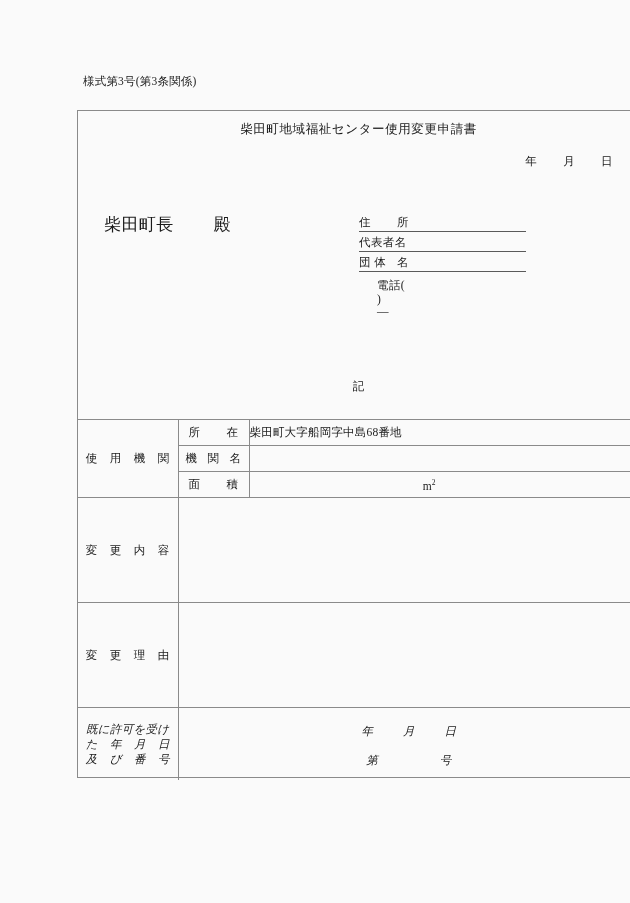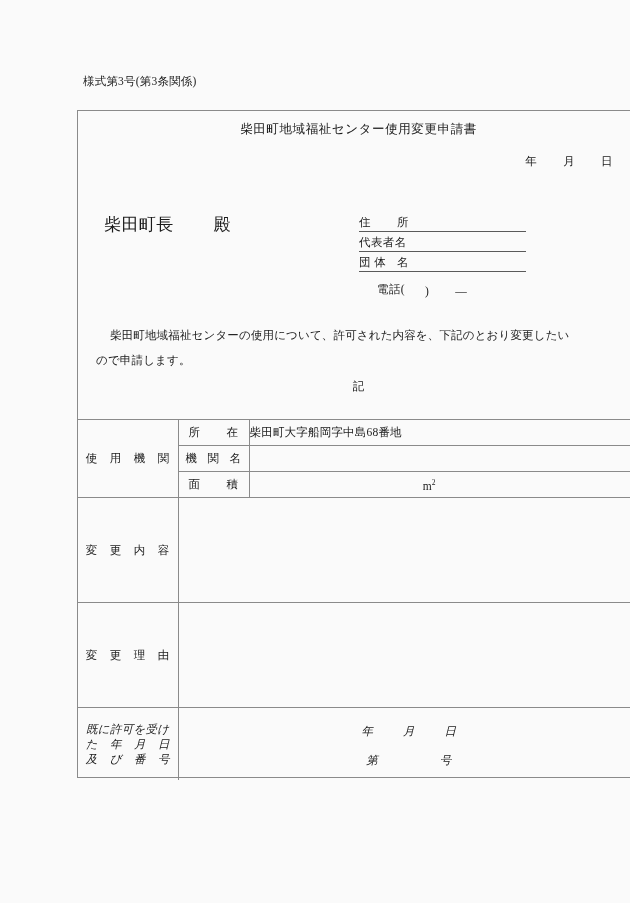--- a/index.html
+++ b/index.html
@@ -98,25 +98,25 @@
   }
   .field-label.spread {
     display: inline-flex;
     justify-content: space-between;
     width: 50px;
   }
   .phone-row {
     margin-left: 38px;
     height: 19px;
     display: flex;
-    align-items: flex-end;
     padding-top: 4px;
     padding-left: 18px;
     letter-spacing: 0.4px;
     white-space: nowrap;
+    flex-direction: column;
   }
   .phone-row .paren-gap { display: inline-block; width: 20px; }
   .phone-row .dash-gap { display: inline-block; width: 26px; }
 
   .body-text {
     position: absolute;
     top: 212px;
     left: 18px;
     right: 16px;
     font-size: 11.5px;
@@ -260,24 +260,20 @@
 
       <div class="phone-row">
         <span>電話(</span>
           <span class="paren-gap"></span>
           <span>)</span>
           <span class="dash-gap"></span>
           <span>―</span>
       </div>
     </div>
 
-    <div class="body-text">
-      <span class="indent"></span><span>柴田町地域福祉センターの使用について、許可された内容を、下記のとおり変更したい</span><br>
-      <span>ので申請します。</span>
-    </div>
 
     <div class="ki-mark">記</div>
   </div>
 
   <table class="form-table">
     <colgroup>
       <col class="col-a">
         <col class="col-b">
         <col>
     </colgroup>

